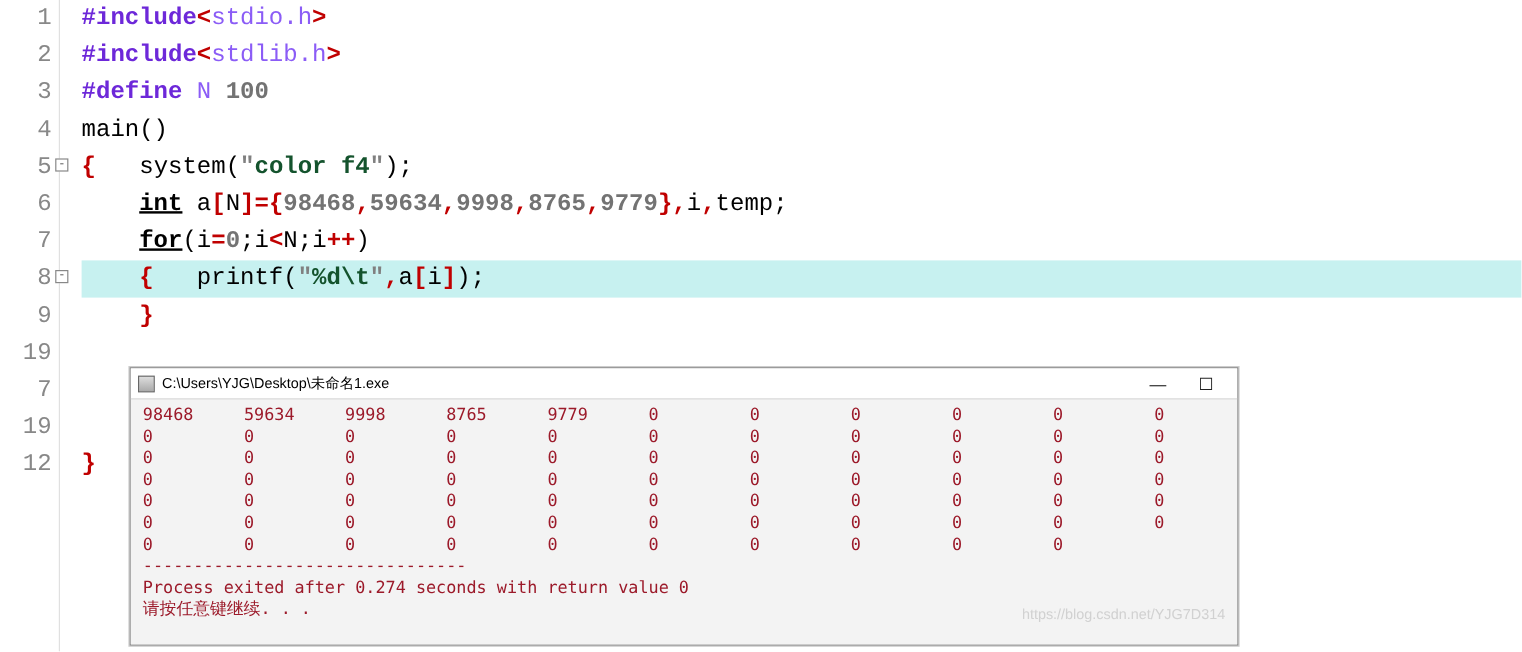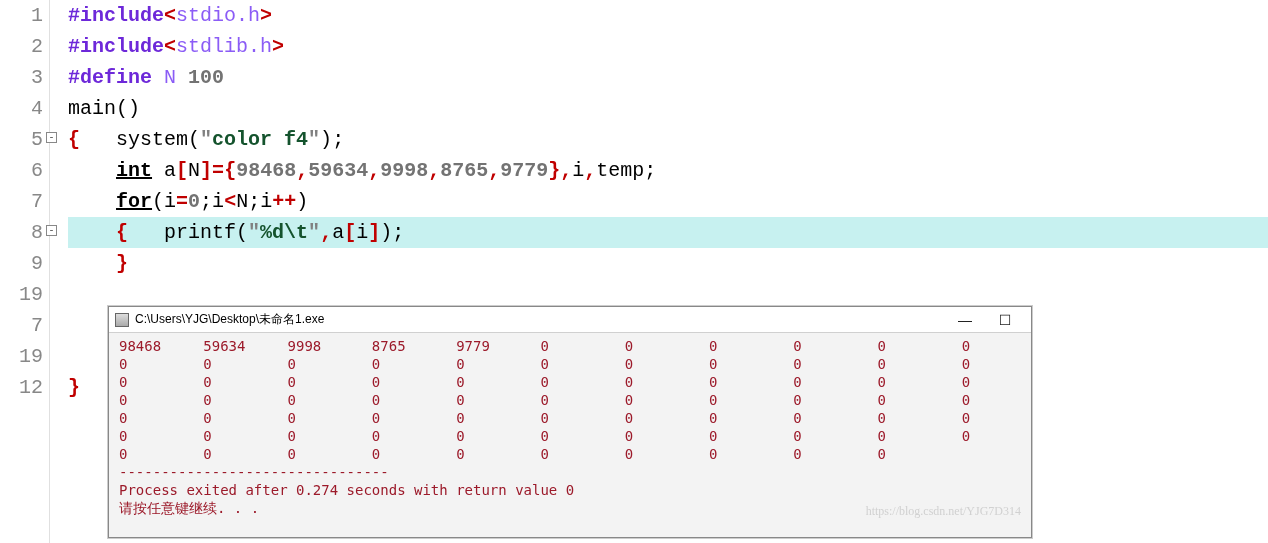--- a/index.html
+++ b/index.html
@@ -106,21 +106,21 @@
     white-space: pre;
     overflow: hidden;
     height: calc(100% - 26px);
   }
   .watermark {
     position: absolute;
     right: 10px;
     bottom: 18px;
     color: rgba(180,180,180,0.55);
     font-size: 12px;
-    font-family: Liberation Serif, serif;
+    font-family: Liberation Sans, sans-serif;
   }
 </style>
 </head>
 <body>
 
 <div class="editor">
   <div class="gutter" id="gutter">
       <div class="gutter-line">1</div>
       <div class="gutter-line">2</div>
       <div class="gutter-line">3</div>

